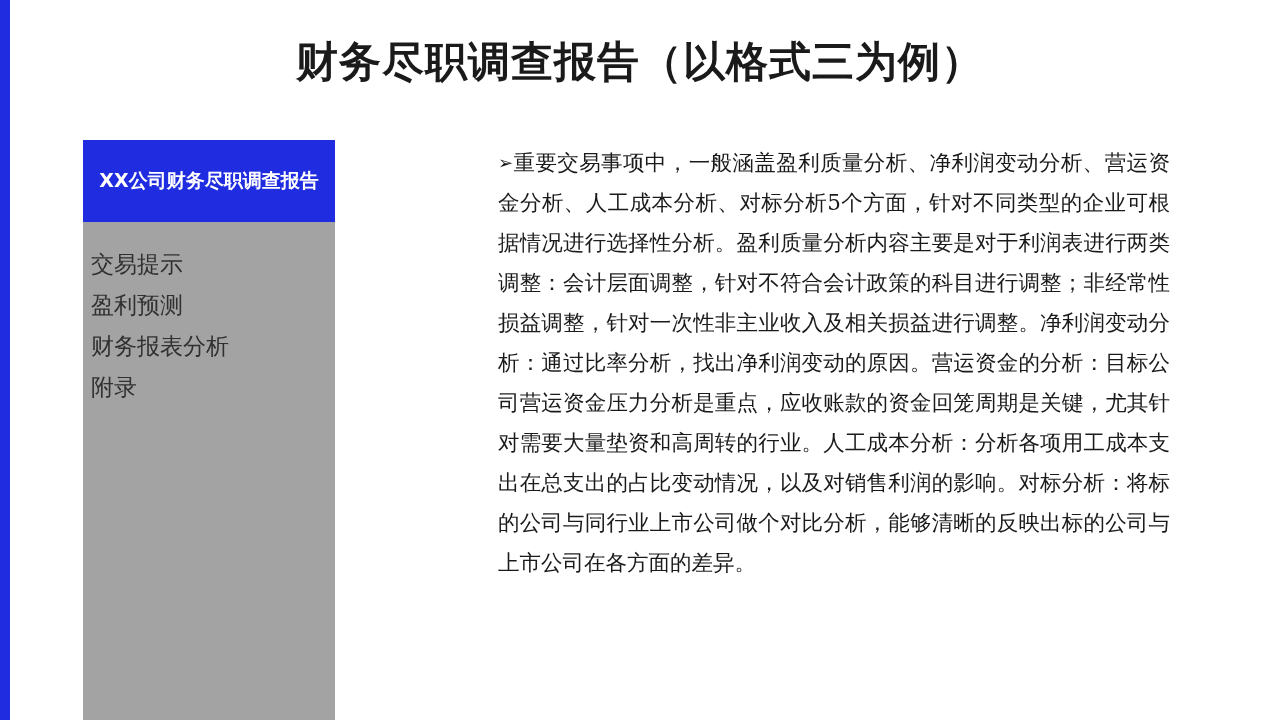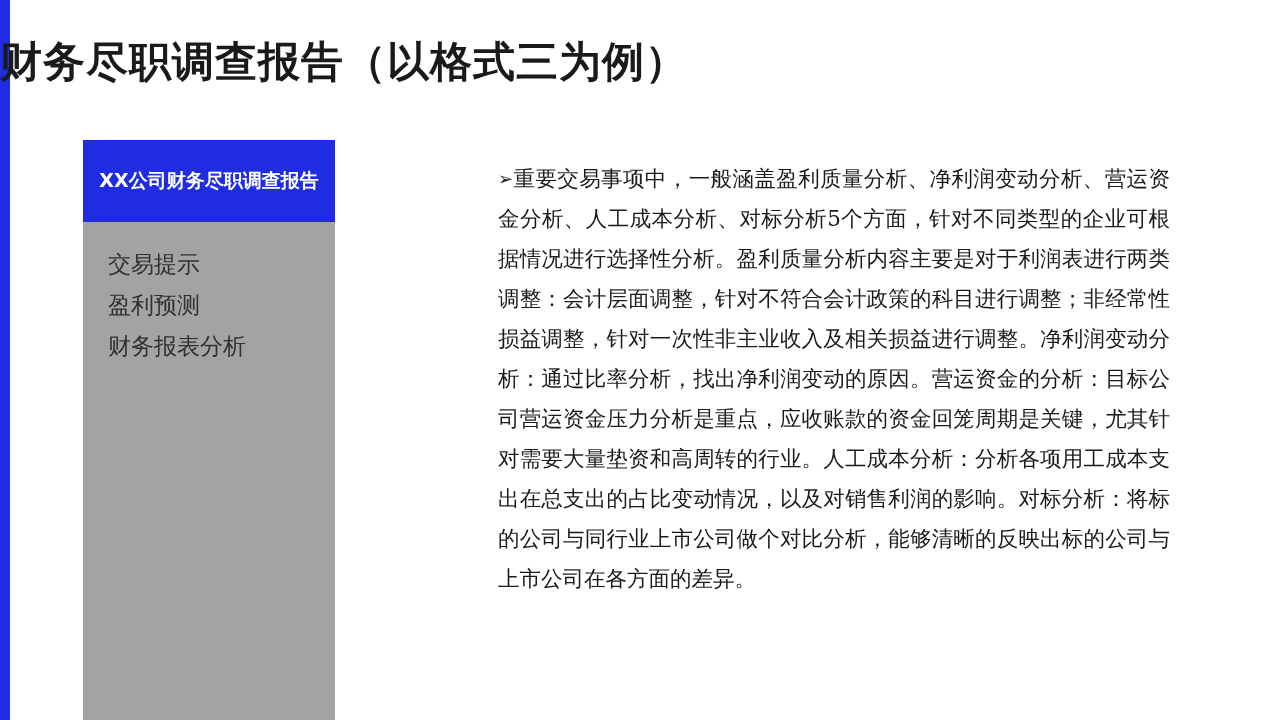--- a/index.html
+++ b/index.html
@@ -24,21 +24,21 @@
     height: 720px;
     background: #1f2ce0;
   }
 
   
   .slide-title {
     position: absolute;
     top: 34px;
     left: 0;
     width: 1280px;
-    text-align: left;
+    text-align: center;
     font-family: "DejaVu Sans", "Liberation Sans", sans-serif;
     font-weight: bold;
     font-size: 42px;
     letter-spacing: 1px;
     color: #1a1a1a;
     white-space: nowrap;
   }
 
   
   .toc-panel {
@@ -55,21 +55,21 @@
     display: flex;
     align-items: center;
     justify-content: center;
     color: #ffffff;
     font-family: "DejaVu Sans", "Liberation Sans", sans-serif;
     font-weight: bold;
     font-size: 19px;
     letter-spacing: 0px;
   }
   .toc-list {
-    padding: 22px 0 0 20px;
+    padding: 22px 0 0 3px;
   }
   .toc-item {
     font-size: 23px;
     line-height: 33px;
     color: #303030;
     font-family: "DejaVu Sans", "Liberation Sans", sans-serif;
     padding: 2px 4px 2px 3px;
     display: block;
     width: 250px;
     box-sizing: border-box;
@@ -85,37 +85,37 @@
     position: absolute;
     left: 498px;
     top: 143px;
     width: 672px;
     color: #1a1a1a;
     font-size: 21.5px;
     line-height: 40px;
     text-align: justify;
     text-justify: inter-ideograph;
     font-family: "DejaVu Serif", "Liberation Serif", serif;
-    margin-top: 16px;
   }
   .body-text .bullet-marker {
     font-family: "DejaVu Sans", "Liberation Sans", sans-serif;
     font-size: 18px;
     vertical-align: 1px;
   }
 </style>
 </head>
 <body>
 
 <div class="left-bar"></div>
 
 <div class="slide-title">财务尽职调查报告（以格式三为例）</div>
 
 <div class="toc-panel">
   <div class="toc-header">XX公司财务尽职调查报告</div>
   <div class="toc-list">
     <span class="toc-item">交易提示</span>
     <span class="toc-item">盈利预测</span>
     <span class="toc-item">财务报表分析</span>
+    <span class="toc-item">附录</span>
   </div>
 </div>
 
 <div class="body-text"><span class="bullet-marker">➢</span><span>重要交易事项中，一般涵盖盈利质量分析、净利润变动分析、营运资金分析、人工成本分析、对标分析5个方面，针对不同类型的企业可根据情况进行选择性分析。盈利质量分析内容主要是对于利润表进行两类调整：会计层面调整，针对不符合会计政策的科目进行调整；非经常性损益调整，针对一次性非主业收入及相关损益进行调整。净利润变动分析：通过比率分析，找出净利润变动的原因。营运资金的分析：目标公司营运资金压力分析是重点，应收账款的资金回笼周期是关键，尤其针对需要大量垫资和高周转的行业。人工成本分析：分析各项用工成本支出在总支出的占比变动情况，以及对销售利润的影响。对标分析：将标的公司与同行业上市公司做个对比分析，能够清晰的反映出标的公司与上市公司在各方面的差异。</span></div>
 
 </body></html>

